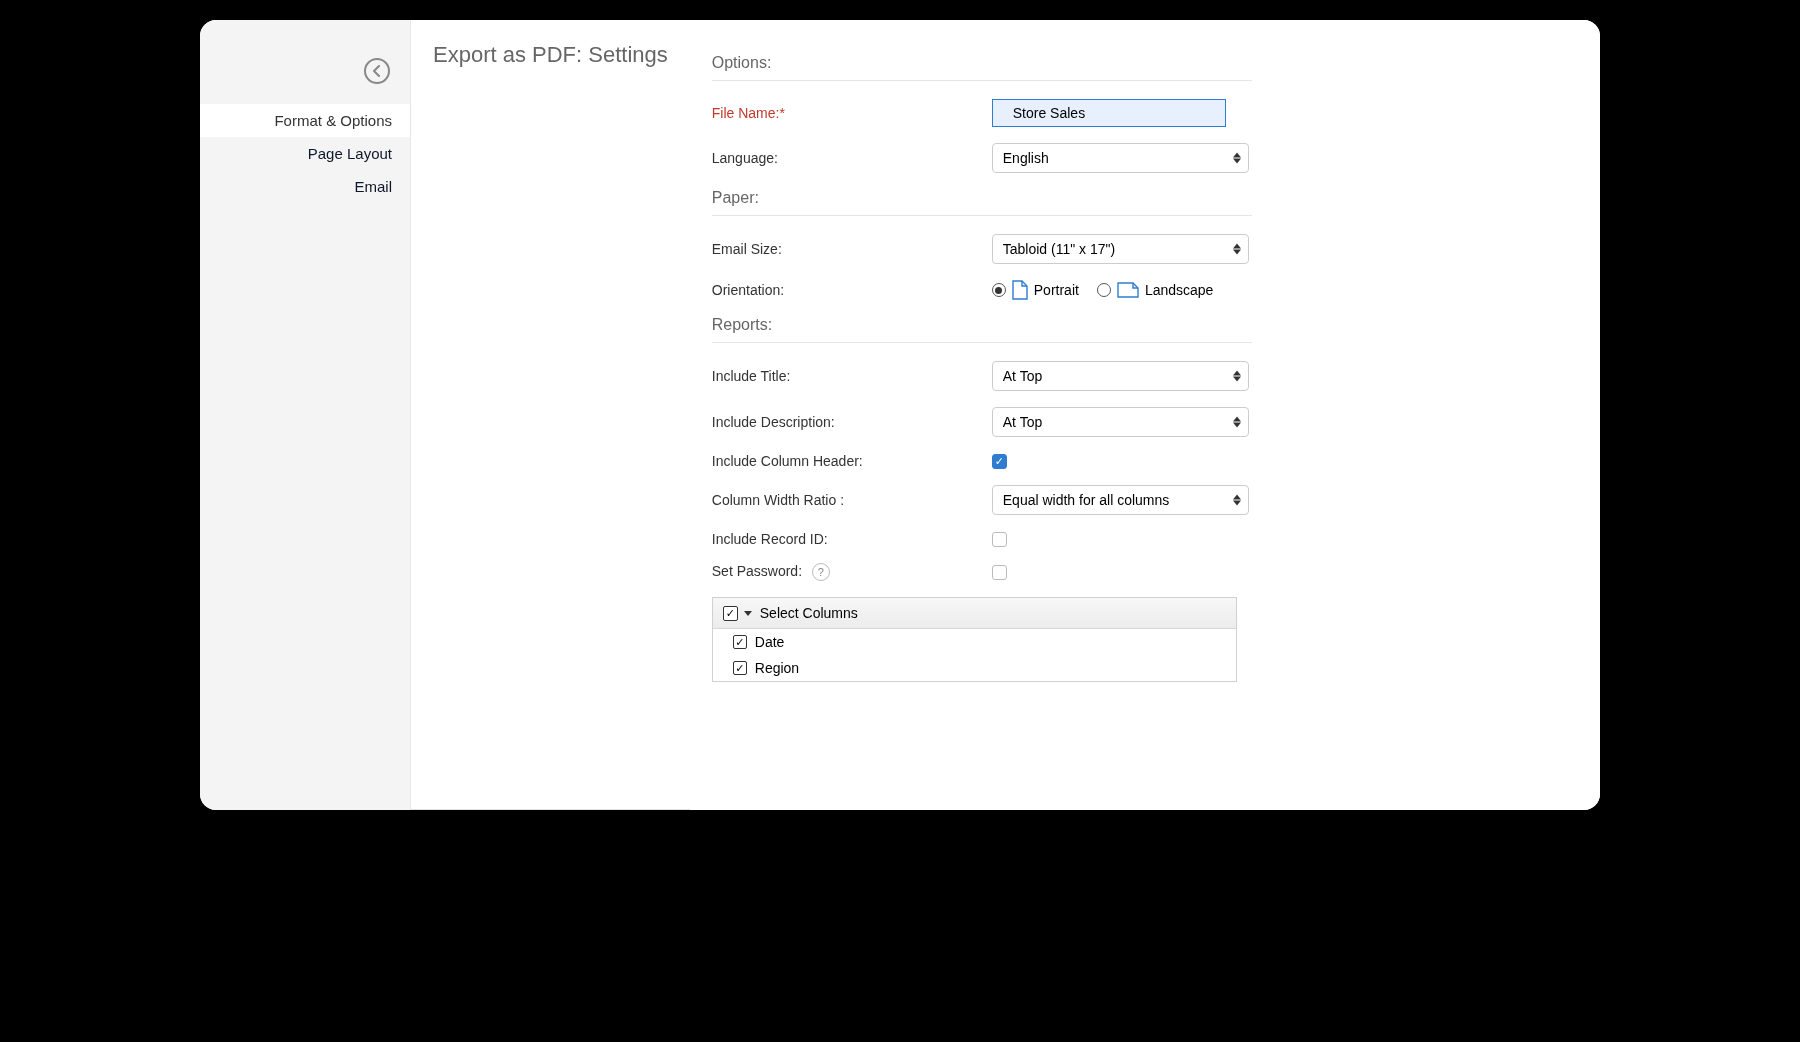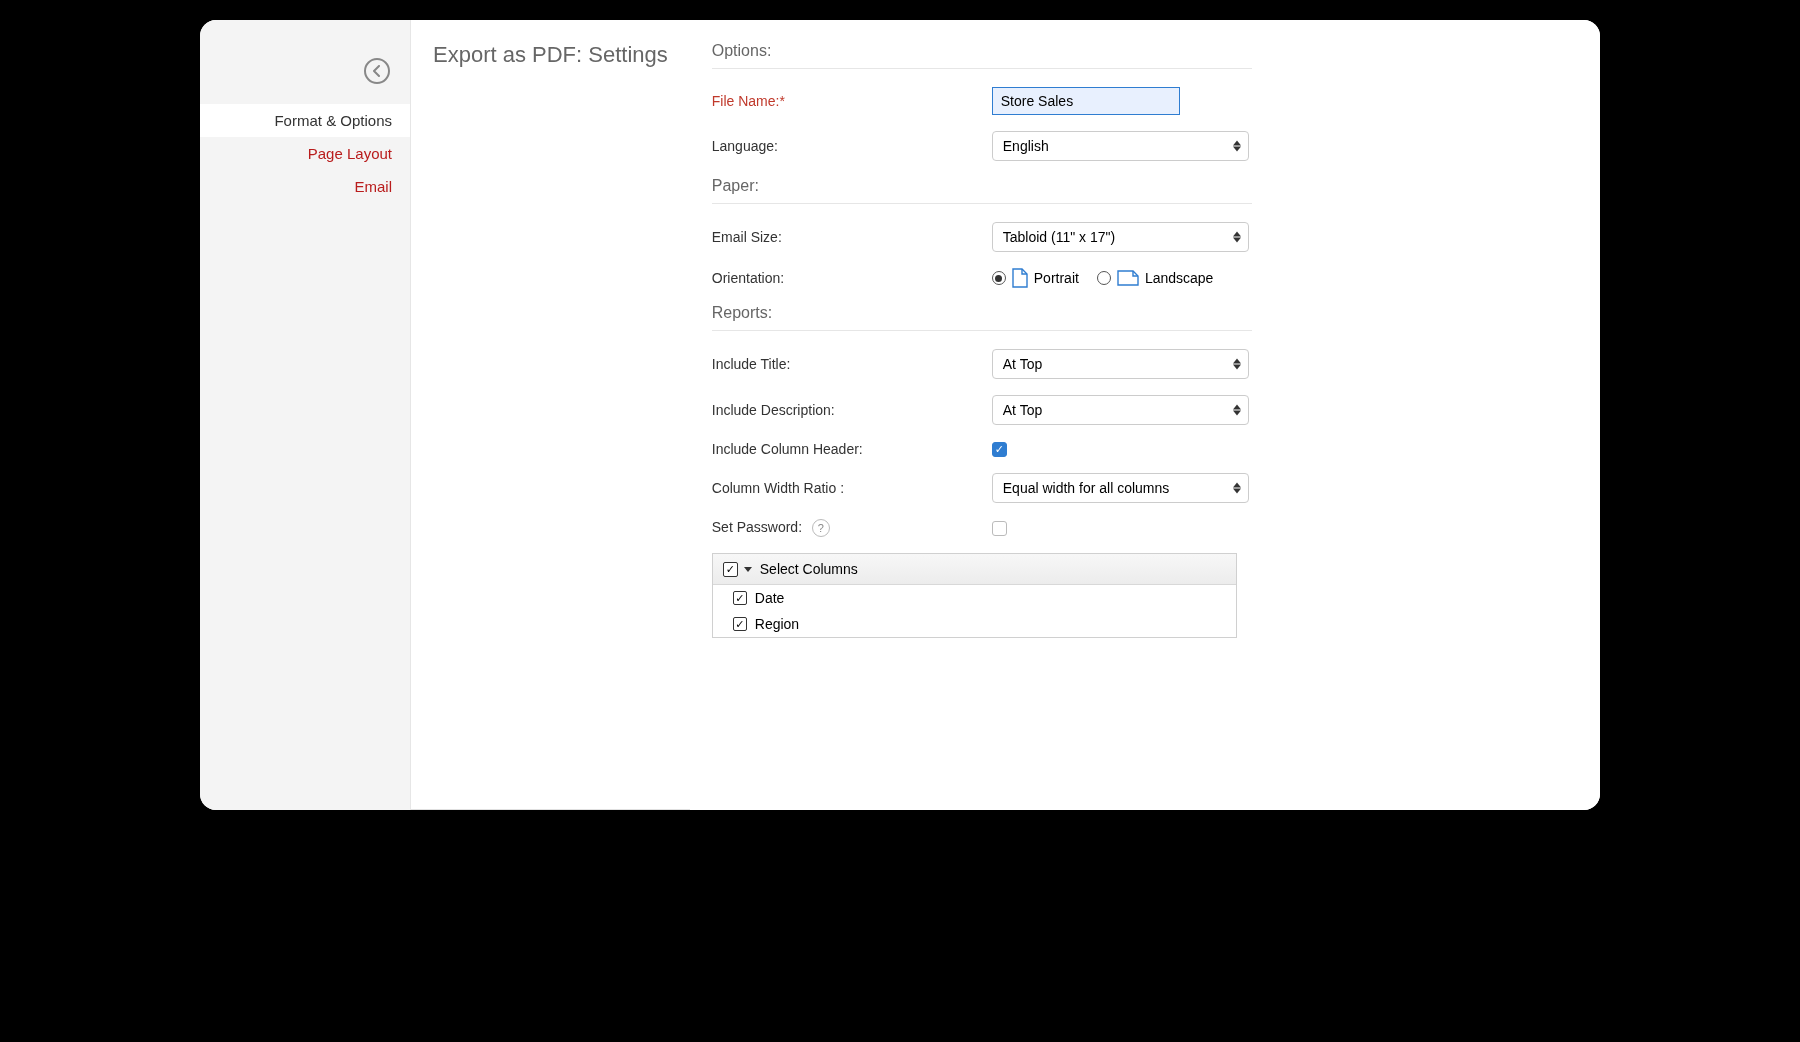--- a/index.html
+++ b/index.html
@@ -39,21 +39,21 @@
   display: flex;
   align-items: center;
   justify-content: center;
   cursor: pointer;
 }
 .back-circle svg { display: block; }
 .nav-item {
   text-align: right;
   padding: 8px 18px;
   font-size: 15px;
-  color: #b91c1c;
+  color: #0f172a;
   cursor: pointer;
 }
 .nav-item.active {
   background: #fff;
   font-weight: 500;
   color: #333;
 }
 .main {
   flex: 1;
   background: #fff;
@@ -74,36 +74,36 @@
 }
 .section-title {
   font-size: 16px;
   color: #666;
   padding-bottom: 8px;
   border-bottom: 1px solid #e6e6e6;
   margin-top: 12px;
   margin-bottom: 18px;
   width: 540px;
 }
-.section-title:first-child { margin-top: 4px; }
+.section-title:first-child { margin-top: 16px; }
 .form-row {
   display: flex;
   align-items: center;
   margin-bottom: 16px;
 }
 .form-label {
   width: 280px;
   font-size: 14px;
   color: #333;
 }
 .form-label.required { color: #c0392b; }
 .form-label .asterisk { color: #c0392b; }
 .text-input {
-  width: 188px;
-  padding: 5px 8px;
+  width: 234px;
+  padding: 5px 20px;
   font-size: 14px;
   border: 1px solid #2f7dd1;
   background: #e8f0fe;
   outline: none;
 }
 .select-wrap {
   position: relative;
   width: 257px;
 }
 .select {
@@ -371,20 +371,24 @@
         <div class="form-label">Column Width Ratio :</div>
         <div class="select-wrap">
           <div class="select">Equal width for all columns</div>
           <div class="select-chevrons">
               <div class="tri up"></div>
               <div class="tri down"></div>
             </div>
         </div>
       </div>
 
+      <div class="form-row">
+        <div class="form-label">Include Record ID:</div>
+        <span class="checkbox"></span>
+      </div>
 
       <div class="form-row">
         <div class="form-label">
           <span>Set Password:</span>
           <span class="help-icon">?</span>
         </div>
         <span class="checkbox"></span>
       </div>
 
       <div class="columns-box">

